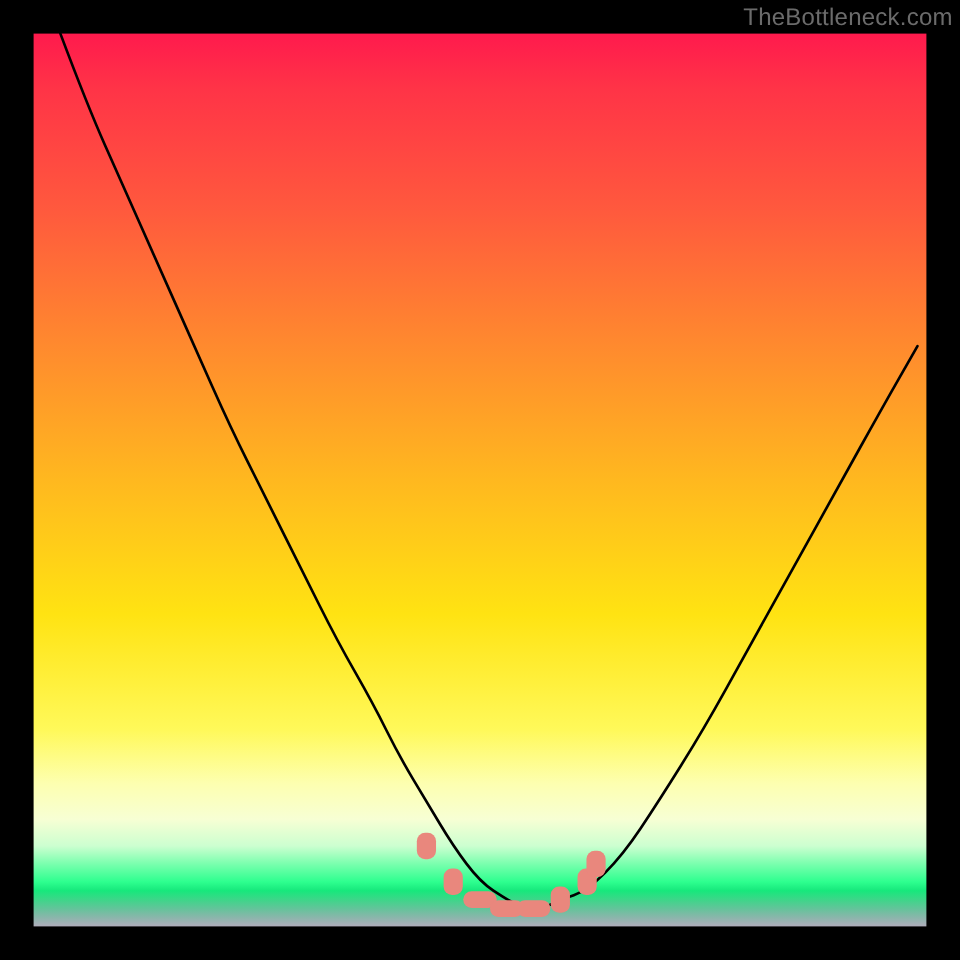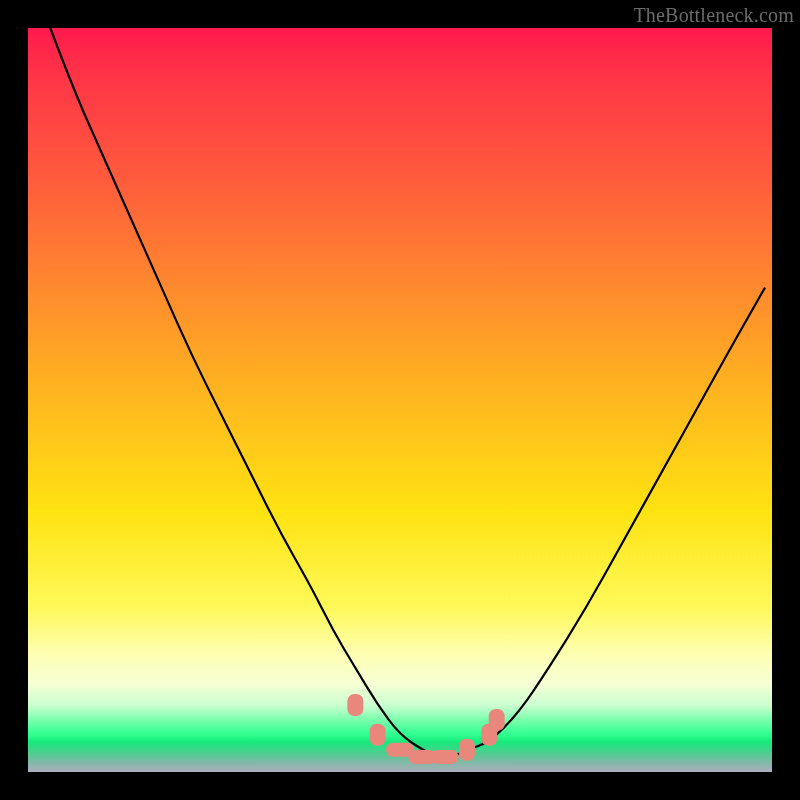--- a/index.html
+++ b/index.html
@@ -11,21 +11,20 @@
     overflow: hidden;
     font-family: Arial, Helvetica, sans-serif;
   }
   .frame {
     position: absolute;
     left: 0;
     top: 0;
     width: 800px;
     height: 800px;
     background: #000;
-    font-family: Liberation Serif, serif;
   }
   .plot-area {
     position: absolute;
     left: 28px;
     top: 28px;
     width: 744px;
     height: 744px;
     
     background: linear-gradient(
       to bottom,

